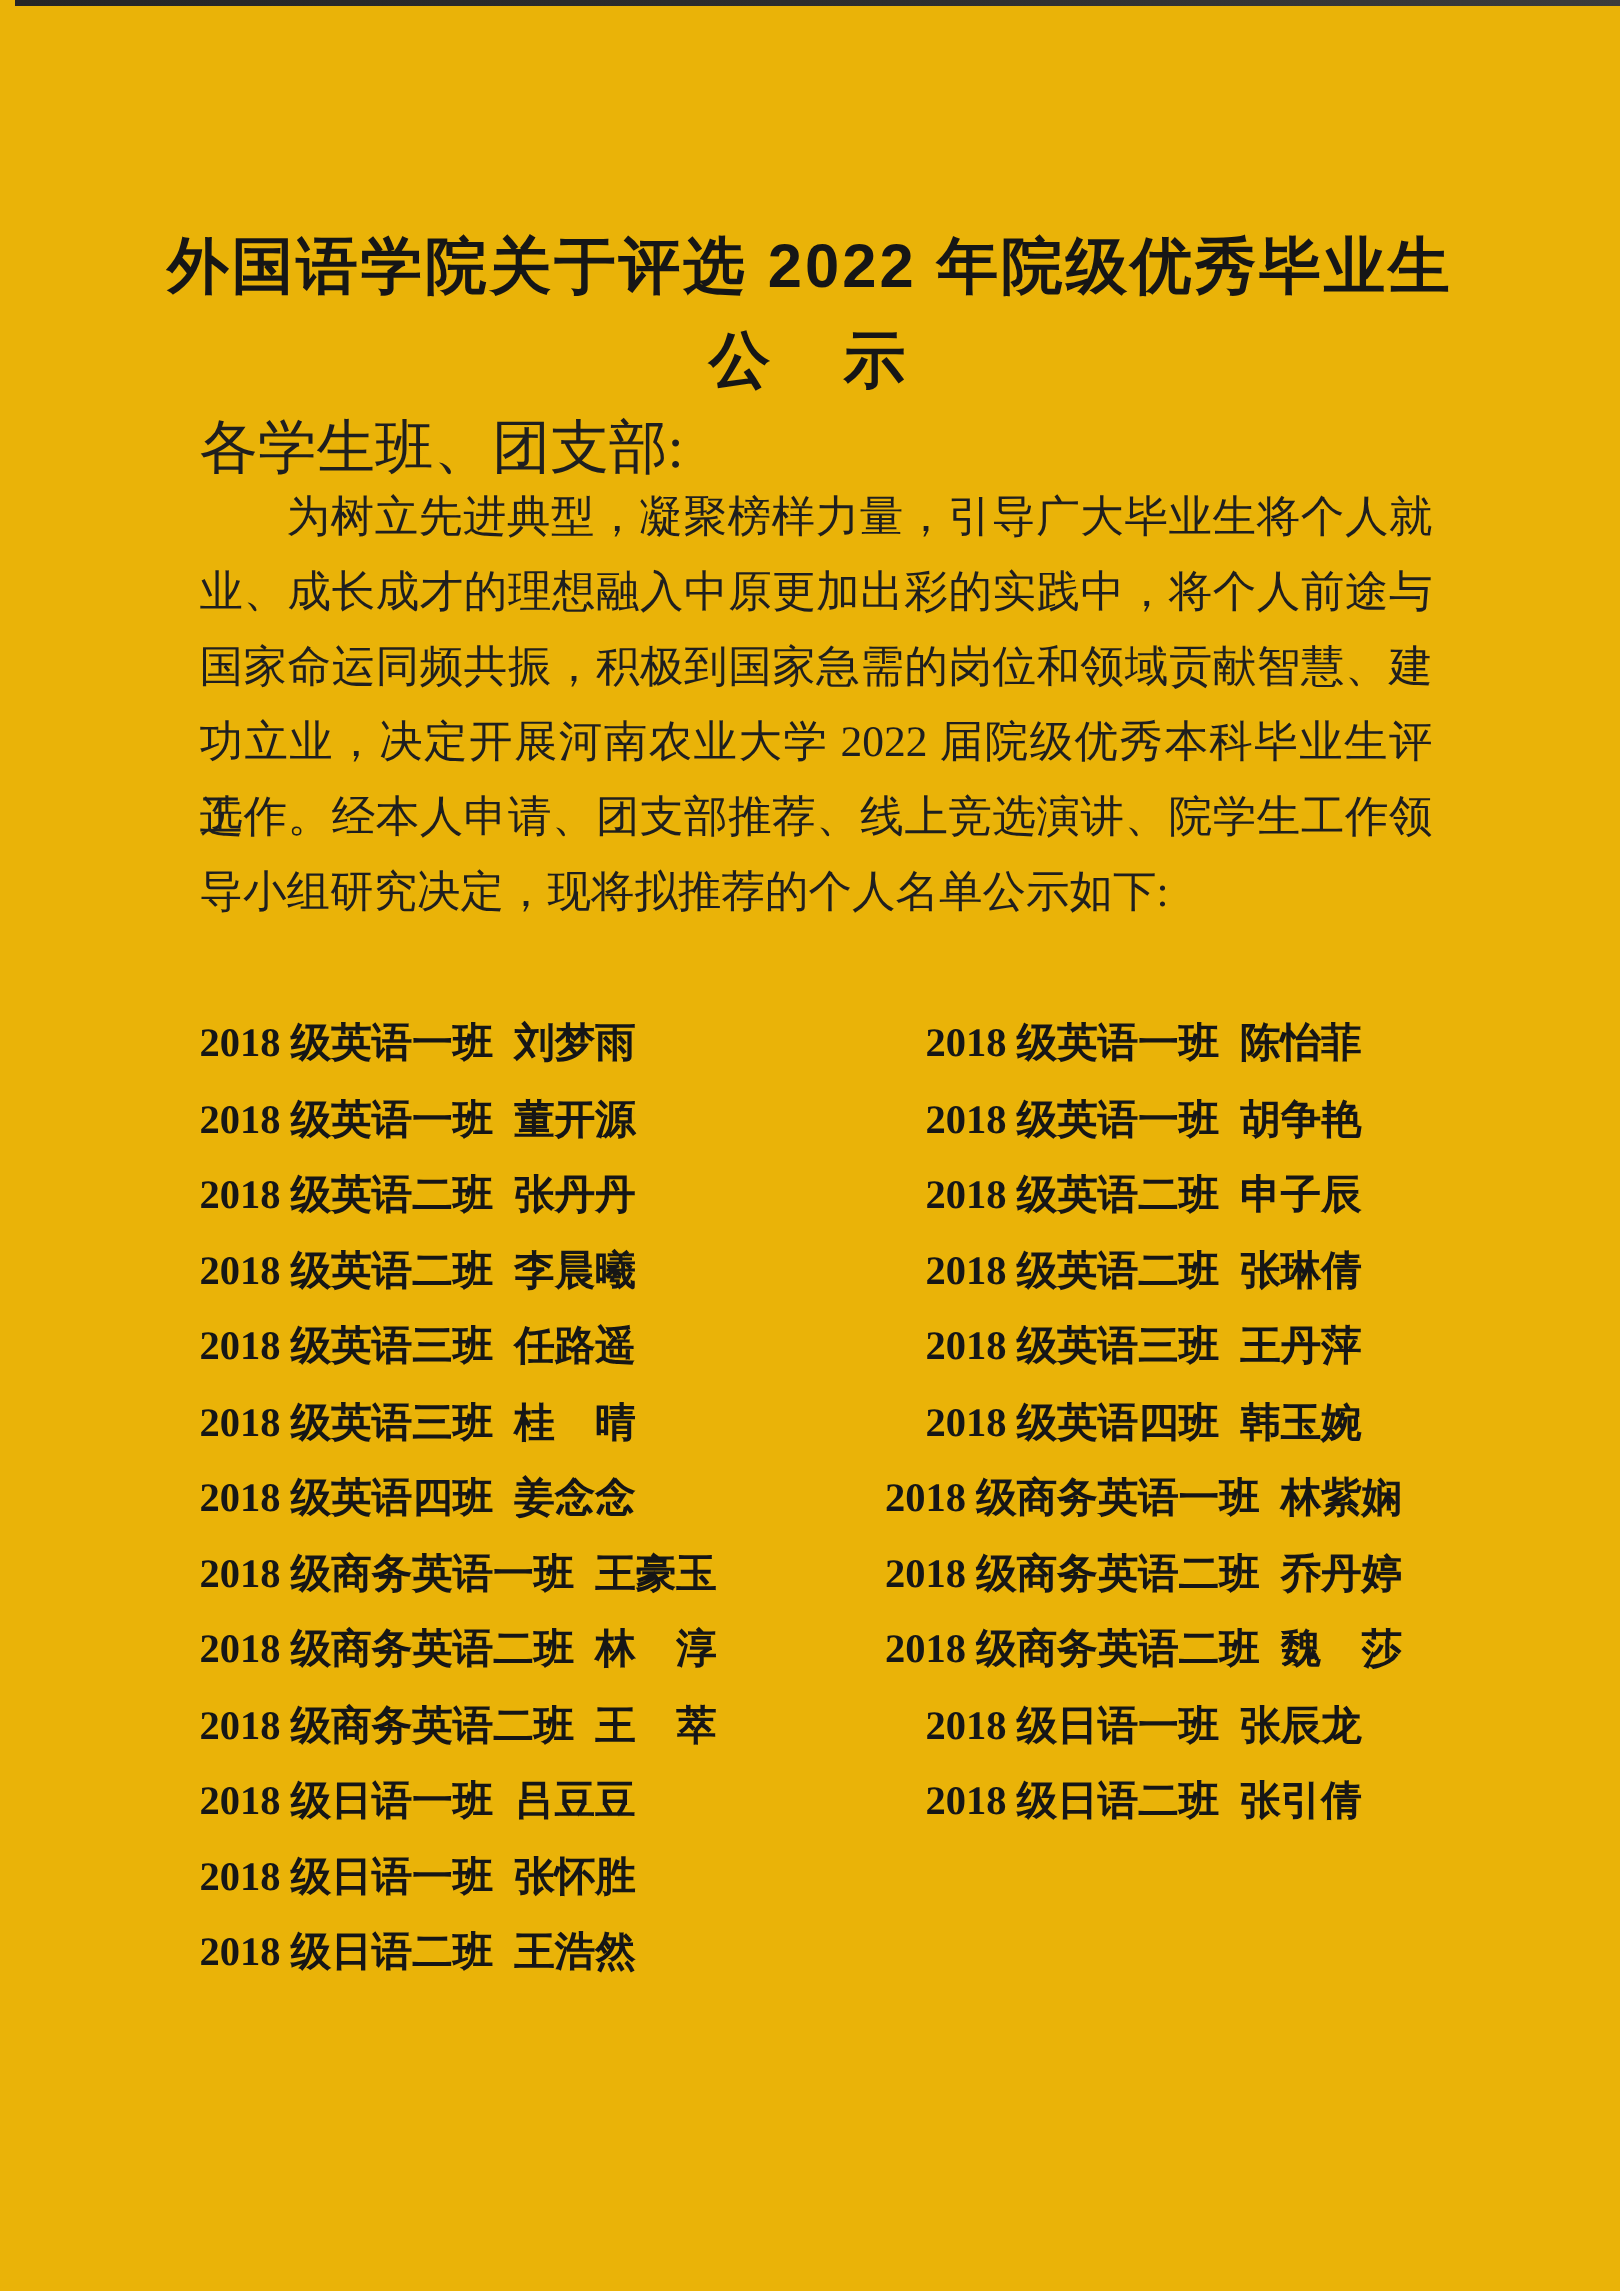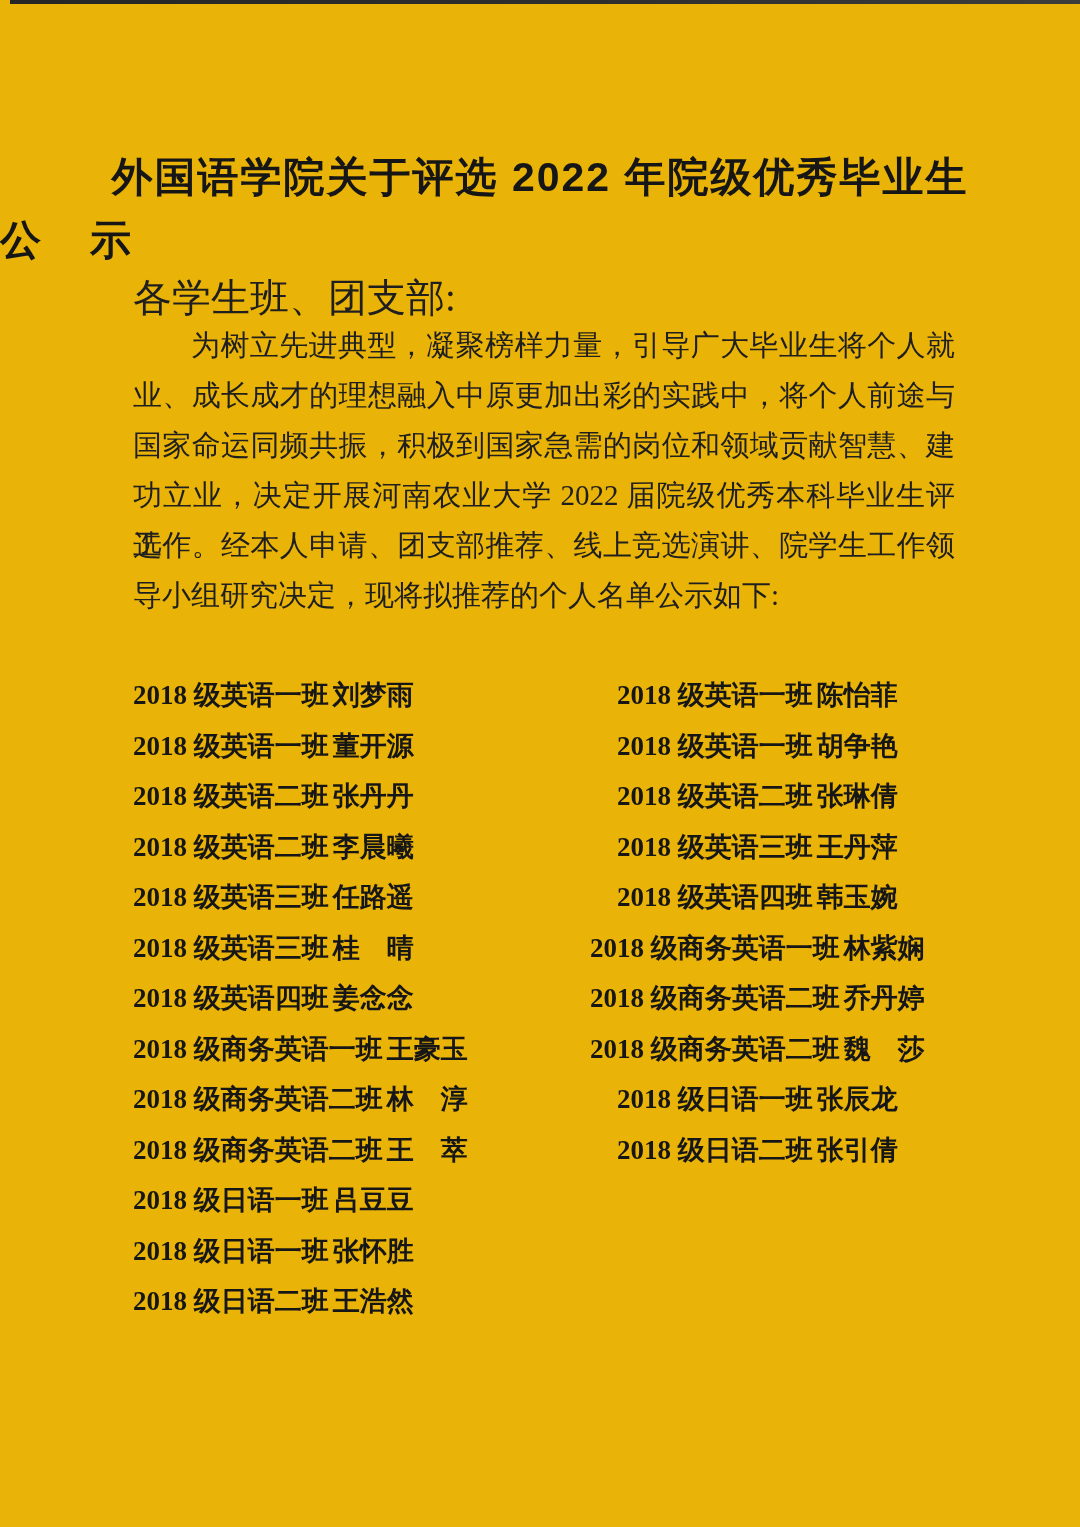--- a/index.html
+++ b/index.html
@@ -32,20 +32,21 @@
     font-size: 41px;
     font-weight: 700;
     letter-spacing: 2px;
     color: #161616;
     white-space: nowrap;
   }
   .title-line2 {
     position: absolute;
     top: 213px; left: 0;
     width: 100%;
+    text-align: center;
     font-family: "Liberation Sans", sans-serif;
     font-size: 41px;
     font-weight: 700;
     letter-spacing: 4px;
     color: #161616;
   }
   .salutation {
     position: absolute;
     top: 271px; left: 133px;
     font-size: 39px;
@@ -74,21 +75,21 @@
     font-weight: 700;
     color: #161616;
   }
   .roster-col.left  { left: 133px; }
   .roster-col.right { left: 590px; text-align: center; }
   .roster-row {
     height: 50.5px;
     line-height: 50.5px;
     white-space: nowrap;
   }
-  .roster-name { margin-left: 4px; font-family: Liberation Serif, serif; }
+  .roster-name { margin-left: 14px; font-family: Liberation Serif, serif; }
 </style>
 </head>
 <body>
 
 <div class="page">
 
   <div class="scan-edge"></div>
 
   <div class="title-line1">外国语学院关于评选 2022 年院级优秀毕业生</div>
 
@@ -117,20 +118,21 @@
       <div class="roster-row"><span class="roster-class">2018 级商务英语二班</span><span class="roster-name">林　淳</span></div>
       <div class="roster-row"><span class="roster-class">2018 级商务英语二班</span><span class="roster-name">王　萃</span></div>
       <div class="roster-row"><span class="roster-class">2018 级日语一班</span><span class="roster-name">吕豆豆</span></div>
       <div class="roster-row"><span class="roster-class">2018 级日语一班</span><span class="roster-name">张怀胜</span></div>
       <div class="roster-row"><span class="roster-class">2018 级日语二班</span><span class="roster-name">王浩然</span></div>
     </div>
 
   <div class="roster-col right">
       <div class="roster-row"><span class="roster-class">2018 级英语一班</span><span class="roster-name">陈怡菲</span></div>
       <div class="roster-row"><span class="roster-class">2018 级英语一班</span><span class="roster-name">胡争艳</span></div>
+      <div class="roster-row"><span class="roster-class">2018 级英语二班</span><span class="roster-name">申子辰</span></div>
       <div class="roster-row"><span class="roster-class">2018 级英语二班</span><span class="roster-name">张琳倩</span></div>
       <div class="roster-row"><span class="roster-class">2018 级英语三班</span><span class="roster-name">王丹萍</span></div>
       <div class="roster-row"><span class="roster-class">2018 级英语四班</span><span class="roster-name">韩玉婉</span></div>
       <div class="roster-row"><span class="roster-class">2018 级商务英语一班</span><span class="roster-name">林紫娴</span></div>
       <div class="roster-row"><span class="roster-class">2018 级商务英语二班</span><span class="roster-name">乔丹婷</span></div>
       <div class="roster-row"><span class="roster-class">2018 级商务英语二班</span><span class="roster-name">魏　莎</span></div>
       <div class="roster-row"><span class="roster-class">2018 级日语一班</span><span class="roster-name">张辰龙</span></div>
       <div class="roster-row"><span class="roster-class">2018 级日语二班</span><span class="roster-name">张引倩</span></div>
     </div>
 

